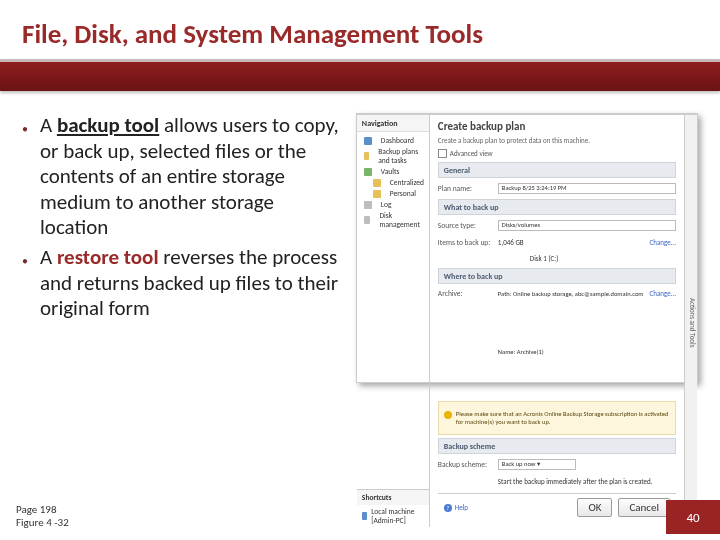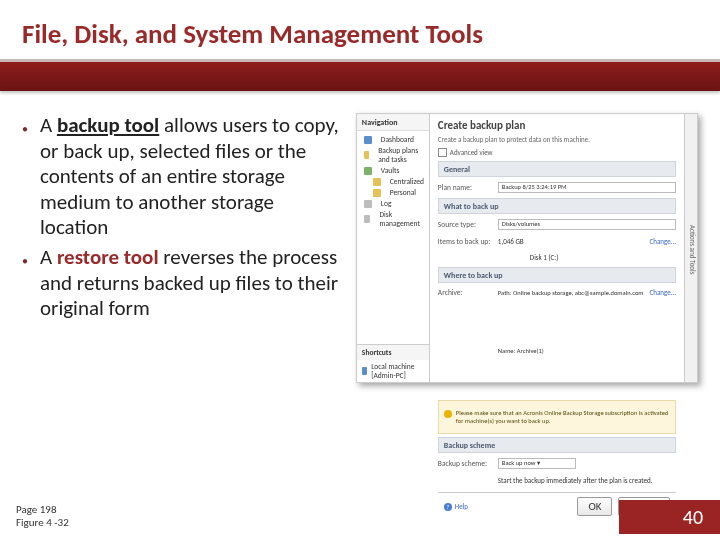--- a/index.html
+++ b/index.html
@@ -63,21 +63,21 @@
     font-size: 12px;
   }
   .term1 { font-weight: 700; text-decoration: underline; }
   .term2 { font-weight: 700; color: #9a2a2a; }
   .fig-col {
     flex: 1;
     box-shadow: 3px 3px 6px rgba(0,0,0,.35);
     border: 1px solid #ccc;
     height: 268px;
     display: flex;
-    flex-direction: row;
+    flex-direction: column;
     font-size: 7.5px;
     color: #333;
     background: #fff;
   }
   .fig-toolbar {
     height: 14px;
     background: linear-gradient(#f7f7f7,#e3e3e3);
     border-bottom: 1px solid #ccc;
   }
   .fig-main {
@@ -251,26 +251,25 @@
     color: #222;
   }
   .pagenum {
     position: absolute;
     right: 0;
     bottom: 6px;
     width: 54px;
     height: 34px;
     background: #9a2424;
     color: #fff;
-    font-size: 20px;
+    font-size: 13px;
     font-weight: 400;
     display: flex;
     align-items: center;
     justify-content: center;
-    padding-left: 47px;
   }
 </style>
 </head>
 <body>
 
 <div class="slide">
 
   <div class="title-block">
     <div class="title">File, Disk, and System Management Tools</div>
   </div>

